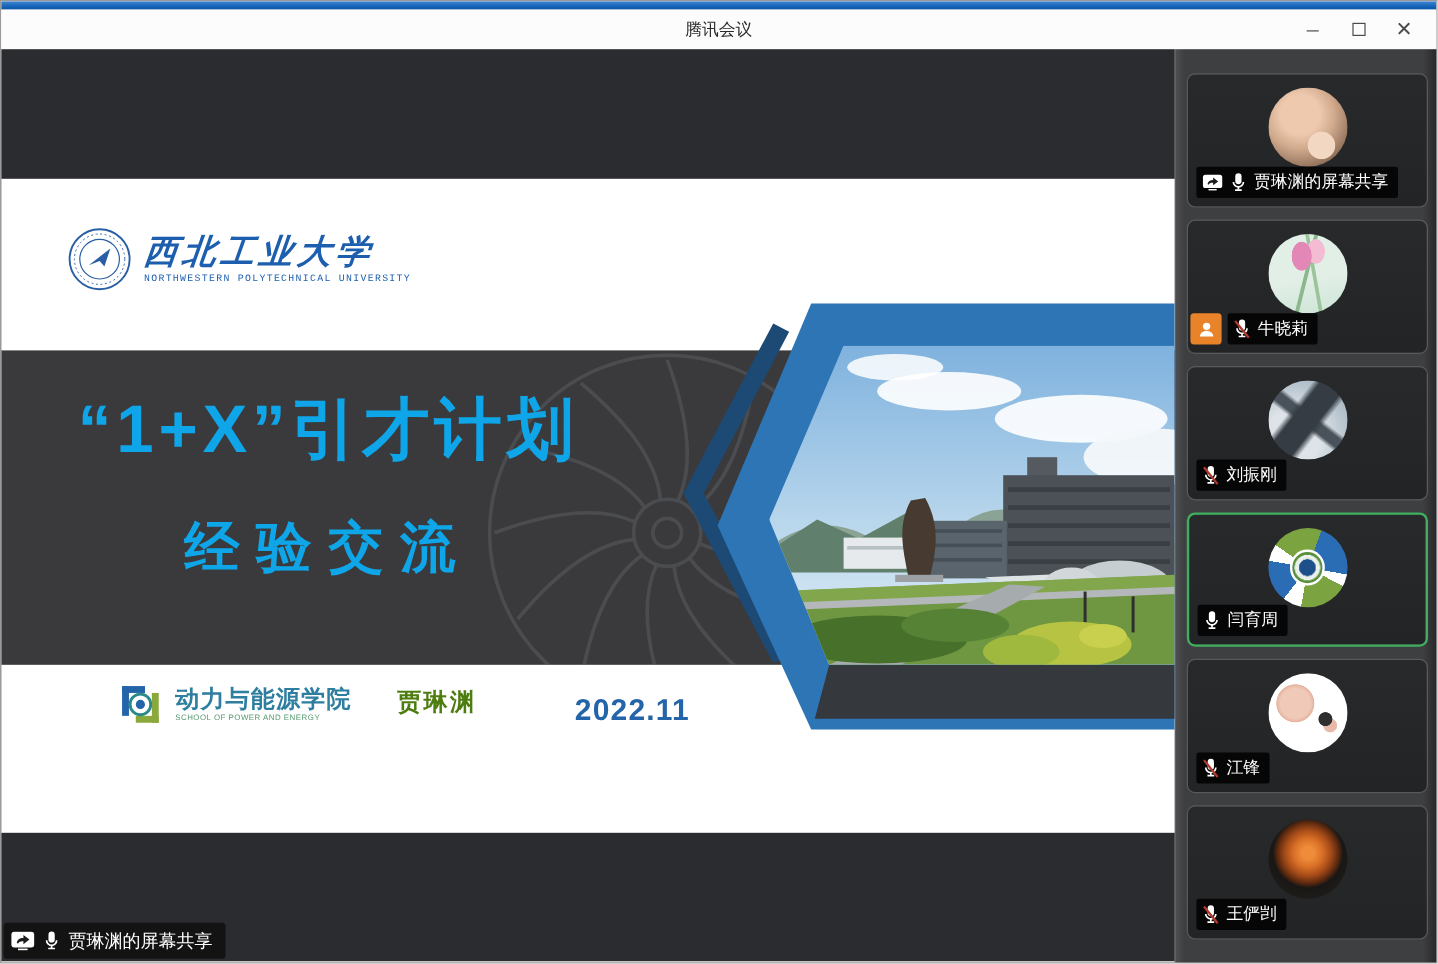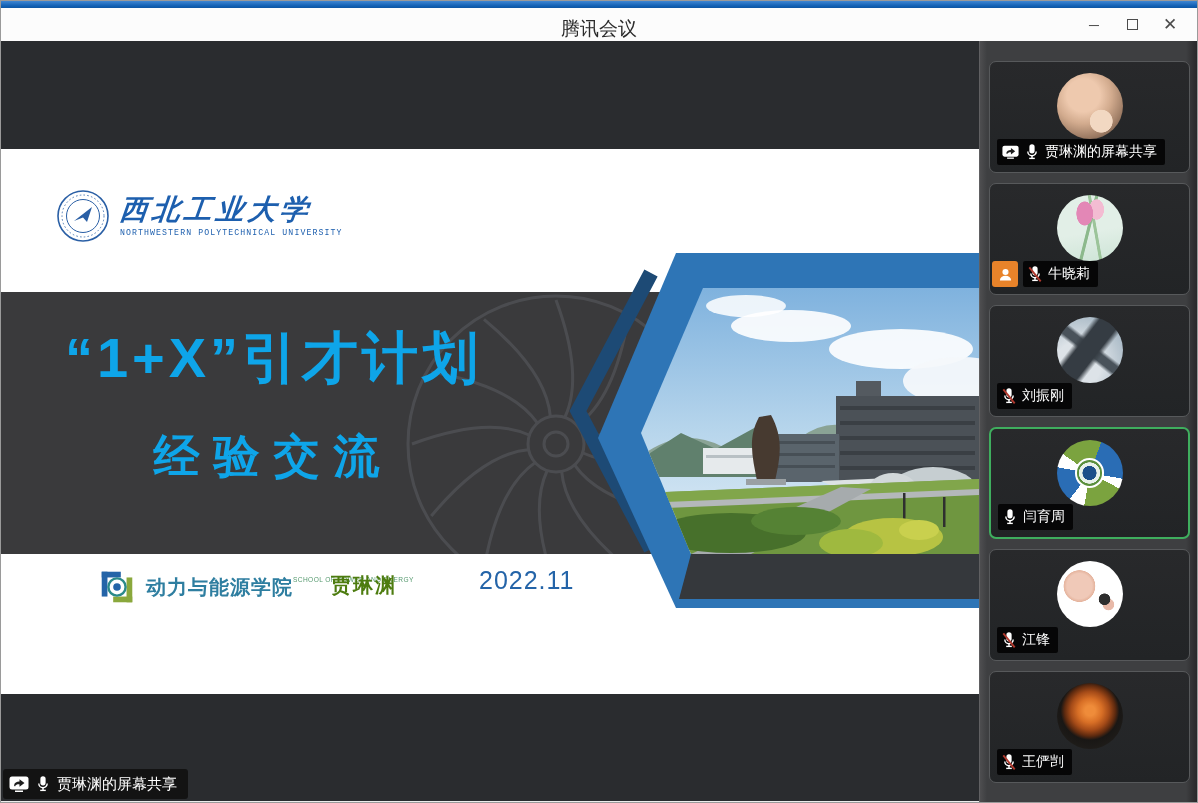--- a/index.html
+++ b/index.html
@@ -4,21 +4,21 @@
 <style>
   * { margin:0; padding:0; box-sizing:border-box; }
   html,body { width:1198px; height:803px; overflow:hidden; background:#ddd; }
   body { font-family:"Liberation Sans","DejaVu Sans",sans-serif; }
   .window { position:relative; width:1198px; height:803px; background:#fbfbfb; overflow:hidden; border:1px solid #9a9a9a; }
 
   
   .top-stripe { position:absolute; left:0; top:0; width:100%; height:7px;
     background:linear-gradient(180deg,#3f86d2 0%,#1160b4 70%,#0d55a2 100%); }
   .titlebar { position:absolute; left:0; top:7px; width:100%; height:33px; background:#fcfcfc; }
-  .win-title { position:absolute; left:0; right:0; top:8px; text-align:center; font-size:19px; color:#2b2b2b; }
+  .win-title { position:absolute; left:0; right:0; top:8px; text-align:center; font-size:14px; color:#2b2b2b; }
   .controls { position:absolute; right:8px; top:0; height:33px; display:flex; align-items:center; }
   .ctl { width:38px; height:33px; display:flex; align-items:center; justify-content:center;
     color:#4c4c4c; font-size:17px; cursor:default; }
   .ctl.min { font-size:14px; }
   .maxbox { width:11px; height:11px; border:1.6px solid #4c4c4c; display:inline-block; }
 
   
   .share-area { position:absolute; left:0; top:40px; width:978px; height:763px; background:#2a2c2f; border-bottom:3px solid #ececec; }
 
   .slide { position:absolute; left:0; top:108px; width:978px; height:545px; background:#ffffff; overflow:hidden; }
@@ -36,25 +36,25 @@
   .t1 { font-size:56px; font-weight:800; letter-spacing:4px; line-height:1; white-space:nowrap; }
   .t2 { font-size:46px; font-weight:800; letter-spacing:14px; line-height:1; margin-top:47px; }
   .turbine { position:absolute; left:385px; top:0; }
 
   
   .graphic { position:absolute; left:540px; top:92px; z-index:3; }
 
   
   .bottomrow { position:absolute; left:0; top:417px; width:620px; z-index:4; }
   .college { position:absolute; left:95px; top:0; display:flex; align-items:center; gap:8px; }
-  .college-text { display:flex; flex-direction:row;justify-content:flex-end; }
+  .college-text { display:flex; flex-direction:column;justify-content:flex-end; }
   .college-cn { font-size:20px; font-weight:bold; color:#2e7ea0; letter-spacing:1px; line-height:1.15; }
   .college-en { font-size:6.6px; color:#55996e; letter-spacing:0.4px; }
   .presenter { position:absolute; left:330px; top:6px; font-size:20px; font-weight:bold; color:#4d7c0f; letter-spacing:2px; }
-  .slidedate { position:absolute; left:478px; top:0; font-size:25px; font-weight:normal; color:#2464a8; letter-spacing:1px; }
+  .slidedate { position:absolute; left:478px; top:12px; font-size:25px; font-weight:bold; color:#2464a8; letter-spacing:1px; }
 
   
   .share-label { position:absolute; left:2px; top:728px; height:30px; display:flex; align-items:center; gap:7px;
     background:rgba(16,16,16,0.88); border-radius:3px; padding:0 11px 0 6px; z-index:6; }
   .share-label .pname { color:#fff; font-size:15px; }
 
   
   .sidebar { position:absolute; left:978px; top:40px; width:220px; height:763px;
     background:linear-gradient(90deg,#4e4e50 0,#3e3f41 7px,#3e3f41 206px,#2e2e30 214px,#232325 220px);
     border-left:1px solid #606062; }

